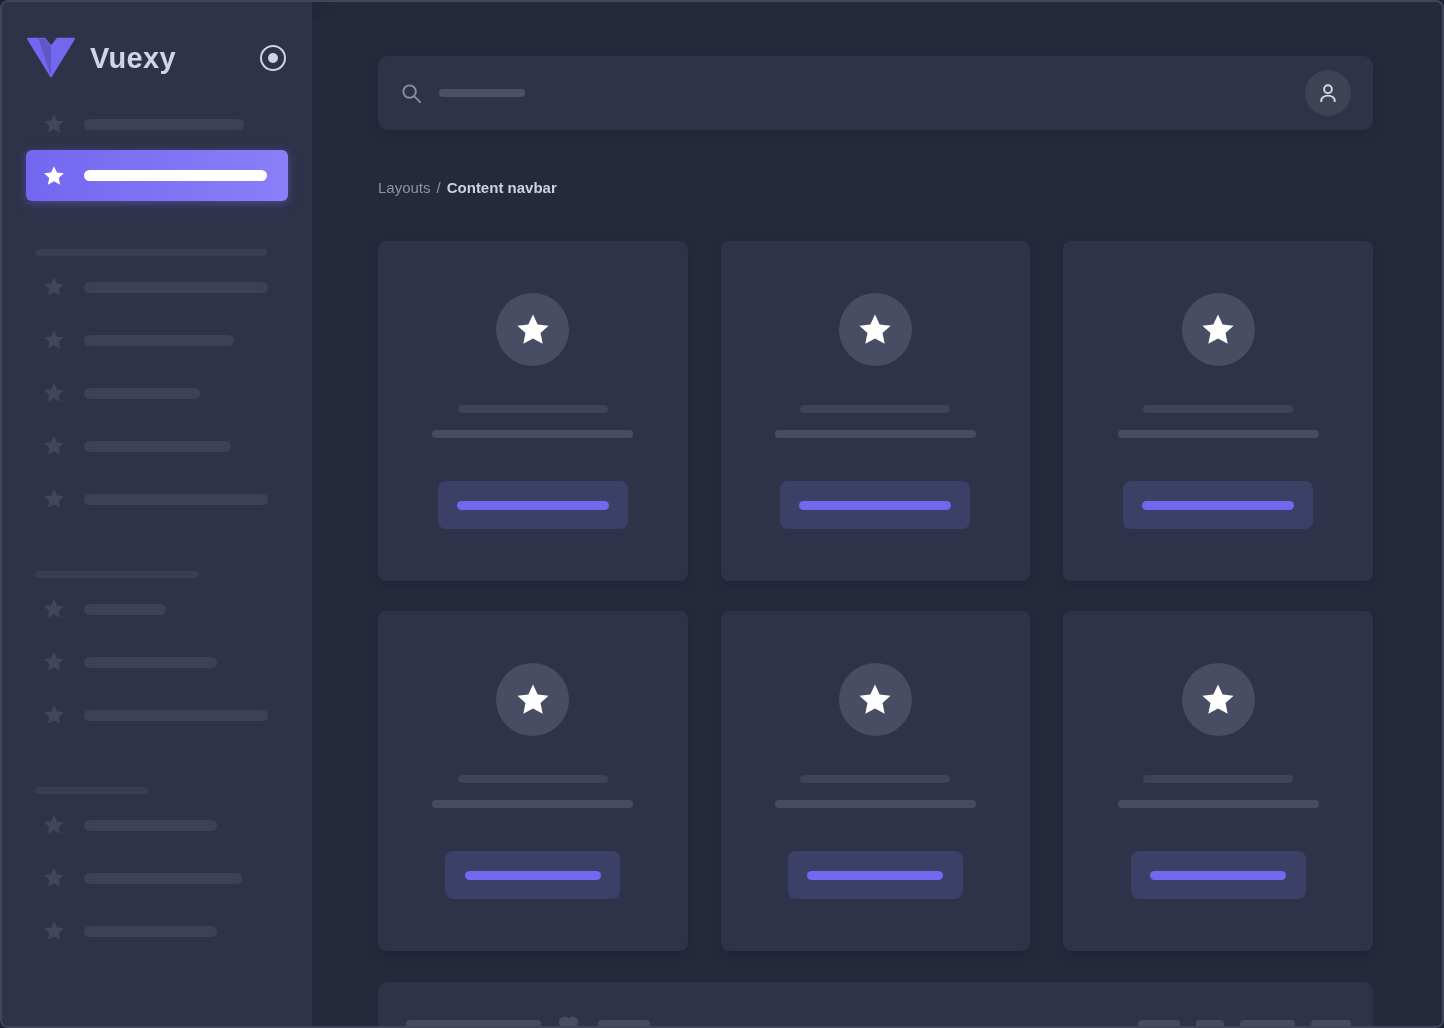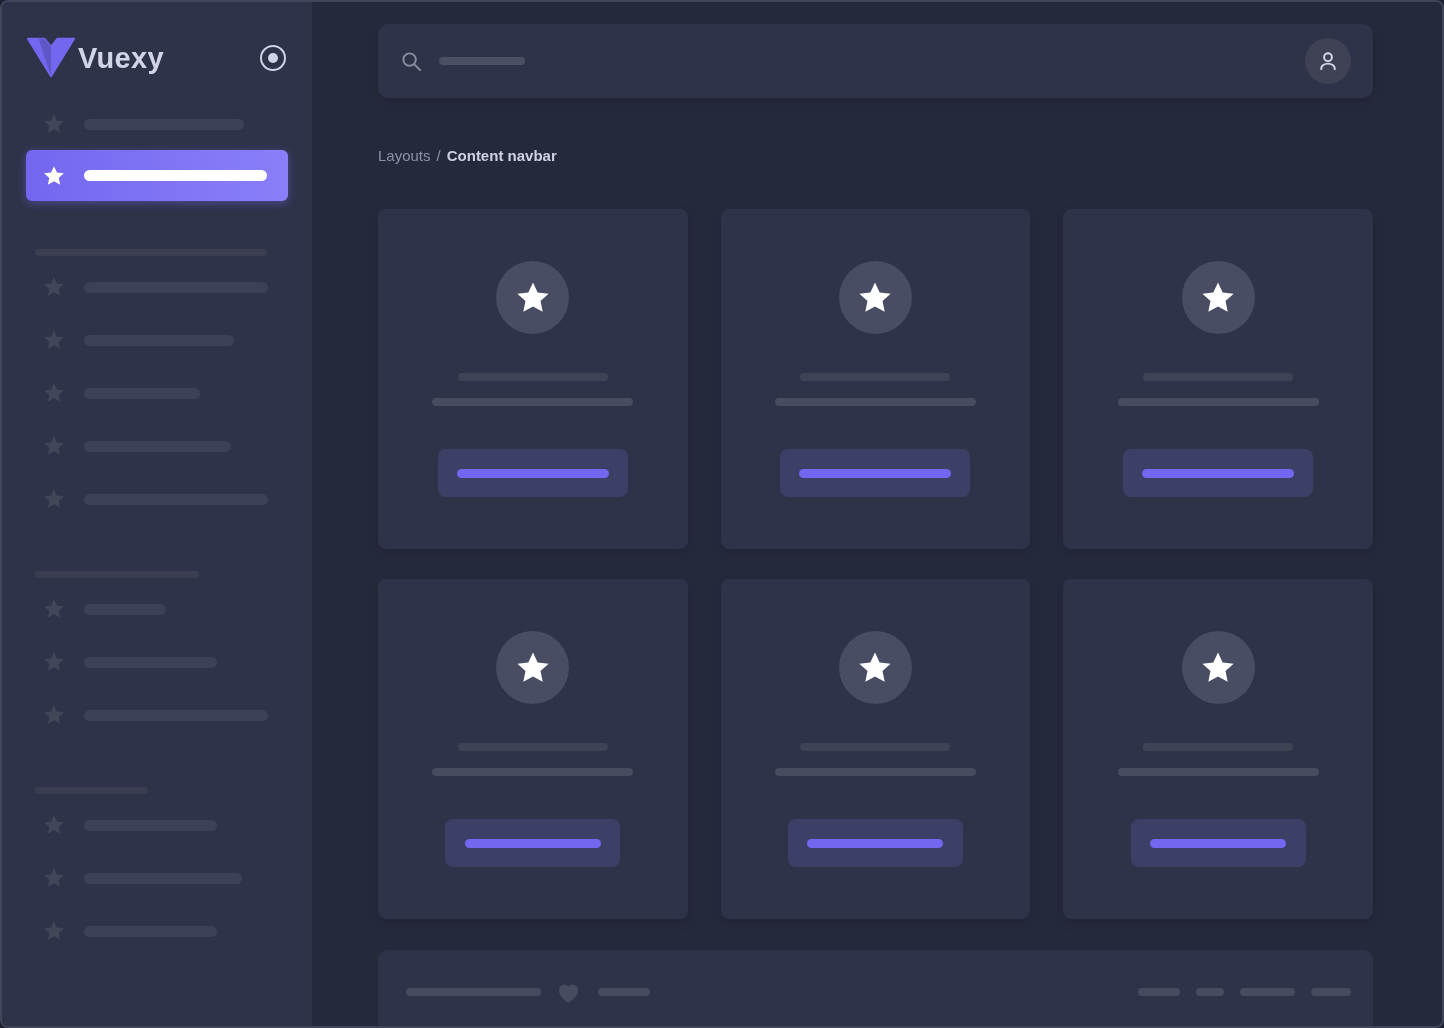--- a/index.html
+++ b/index.html
@@ -23,21 +23,21 @@
     height: 100%;
     padding: 0 24px;
     box-shadow: 6px 0 16px rgba(0,0,0,.10);
   }
   .sidebar-header {
     display: flex; align-items: center;
     padding-top: 34px; height: 78px;
   }
   .logo-badge { width: 50px; height: 42px; display: inline-flex; }
   .logo-text {
-    margin-left: 2px;
+    margin-left: 14px;
     font-size: 29px; font-weight: 700;
     color: #d2d4e8; letter-spacing: .3px;
   }
   .pin-toggle {
     margin-left: auto; margin-right: 2px;
     width: 26px; height: 26px; border-radius: 50%;
     border: 2px solid #cfd3e8;
     display: flex; align-items: center; justify-content: center;
     cursor: pointer;
   }
@@ -70,21 +70,21 @@
   .nav-item.active .nav-bar { background: #ffffff; }
   .nav-heading {
     height: 7px; border-radius: 4px;
     background: #3a3e50;
     margin-top: 60px; margin-left: 9px;
   }
   .nav-item.active + .nav-heading { margin-top: 48px; }
   .nav-heading + .nav-item { margin-top: 19px; }
 
   
-  .main { flex: 1; padding: 22px 69px 0 66px; background: #25293c; }
+  .main { flex: 1; padding: 38px 69px 0 66px; background: #25293c; margin-top: 16px; }
 
   .navbar {
     height: 74px; border-radius: 10px;
     background: #2f3349;
     display: flex; align-items: center;
     padding: 0 22px;
     box-shadow: 0 4px 12px rgba(0,0,0,.12);
   }
   .search-box { display: flex; align-items: center; cursor: text; }
   .search-icon { width: 23px; height: 23px; color: #8a8ea0; }

